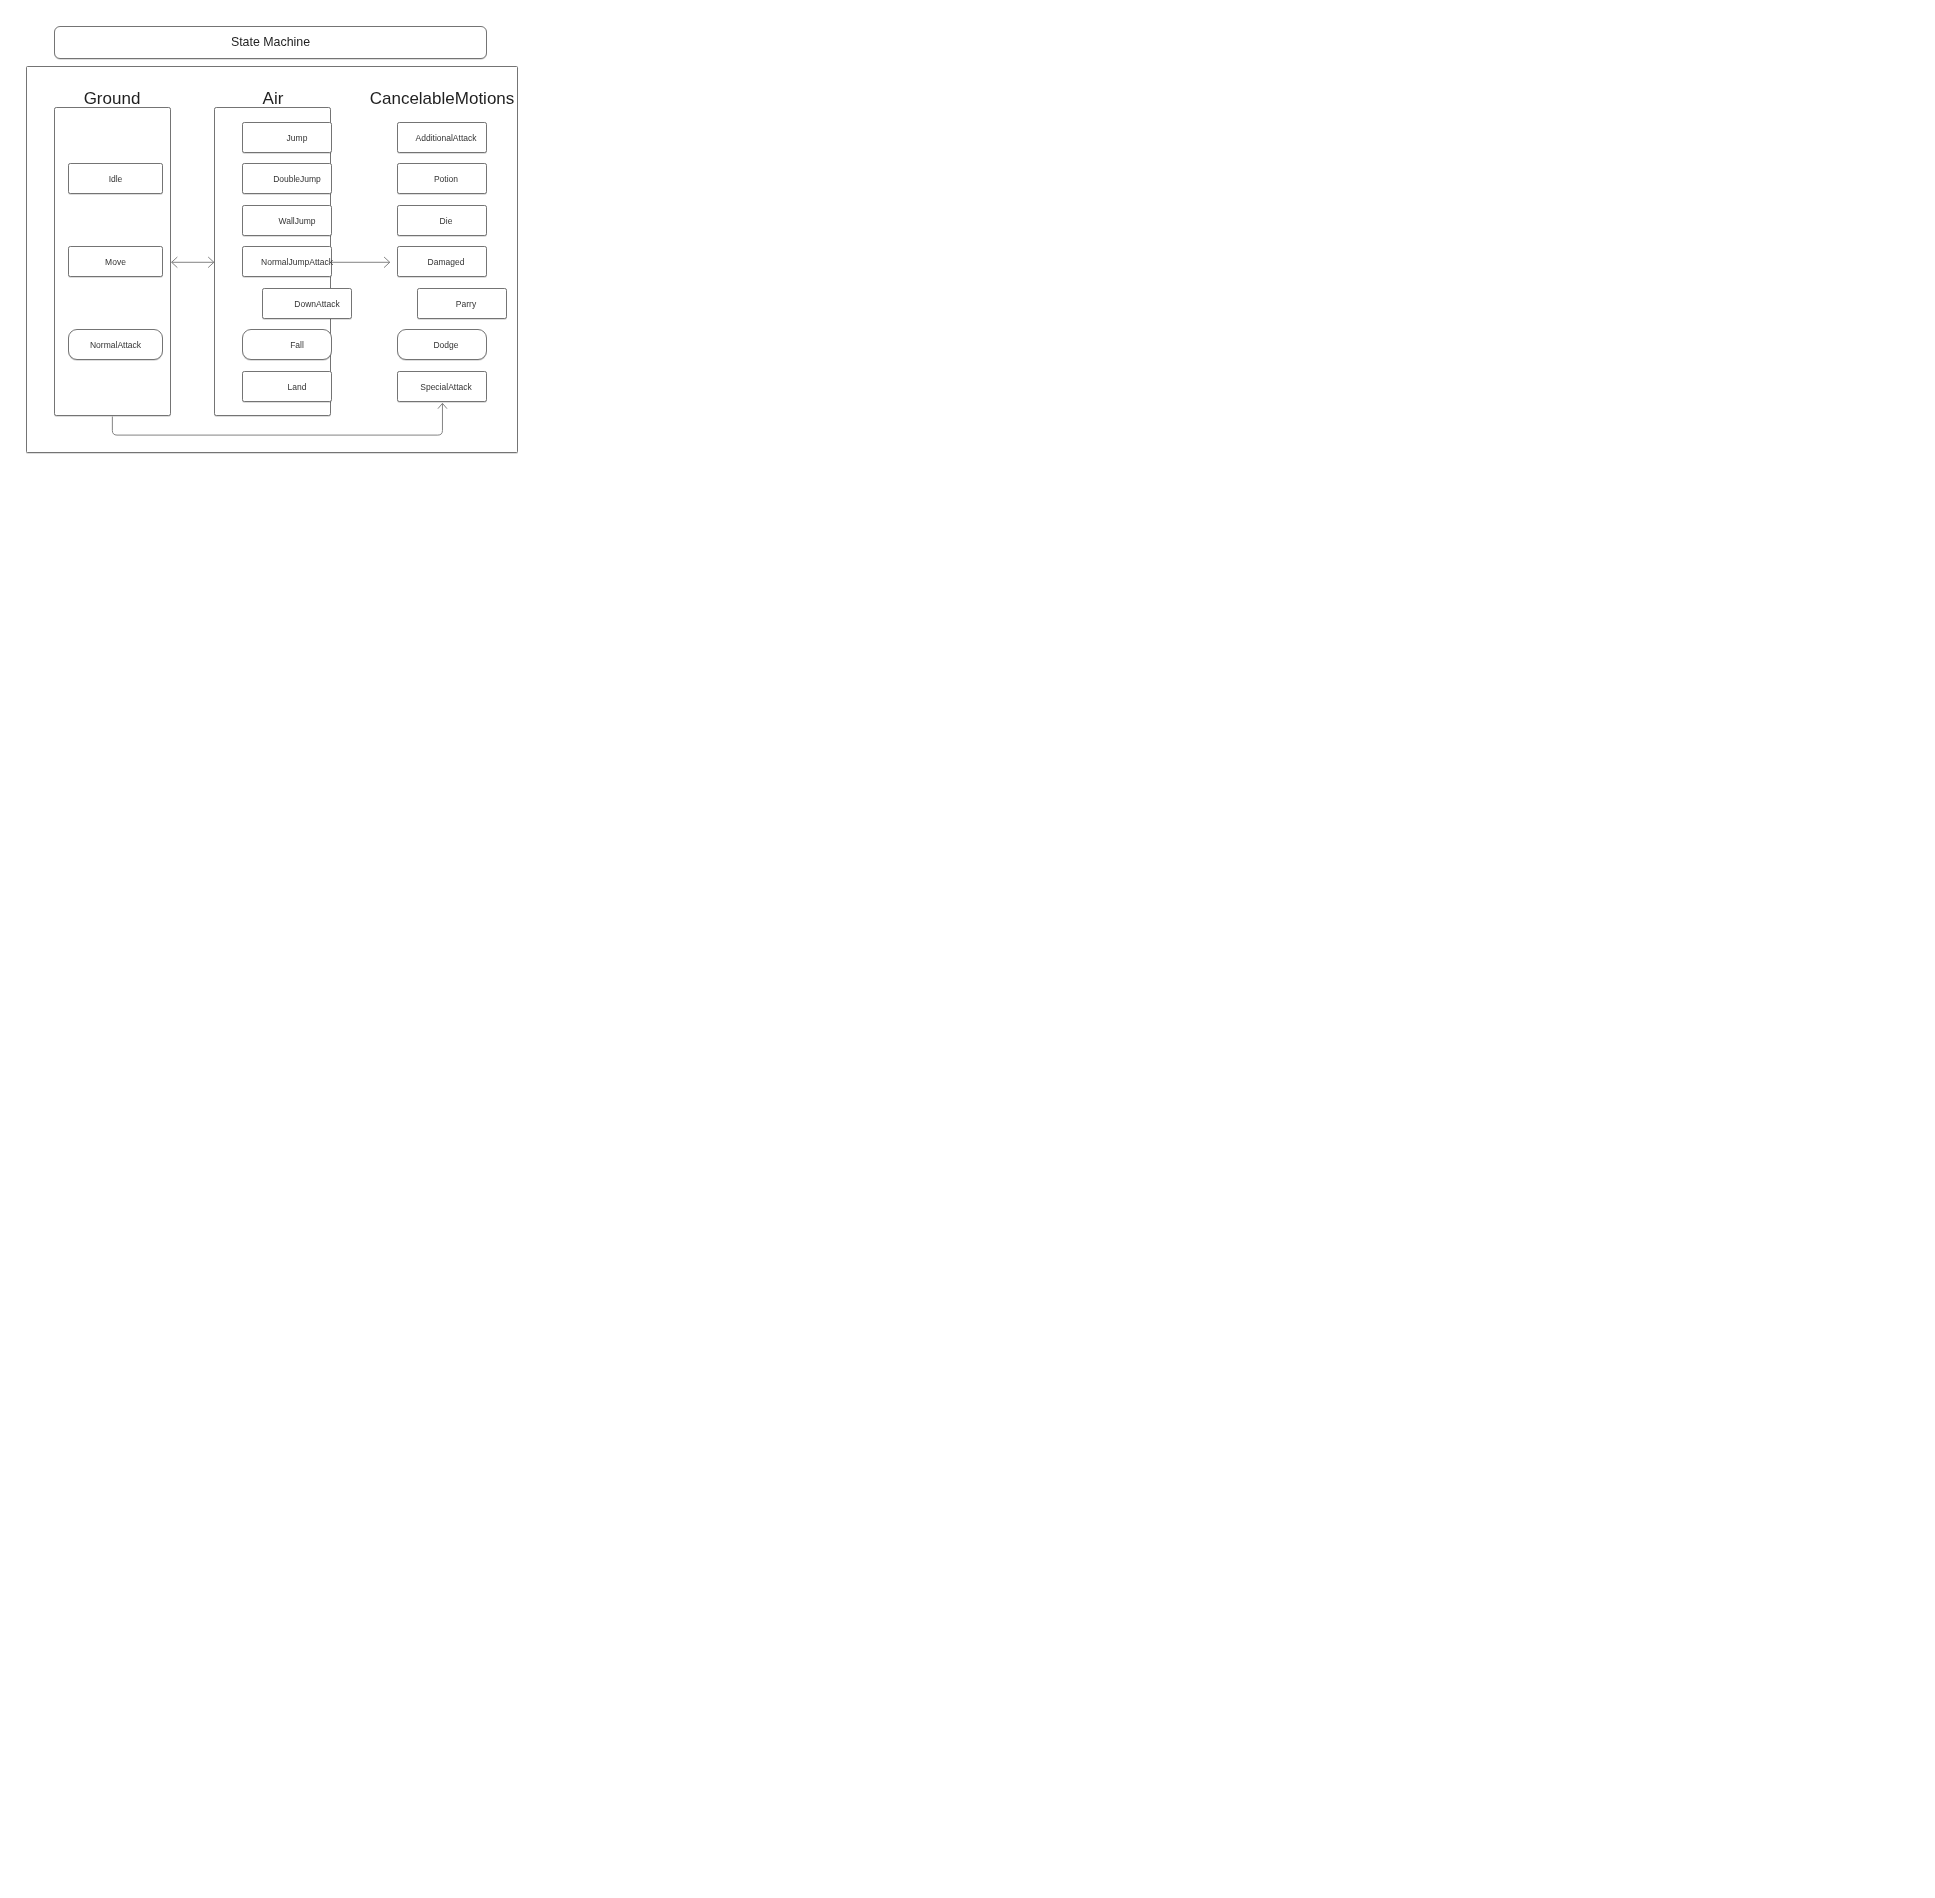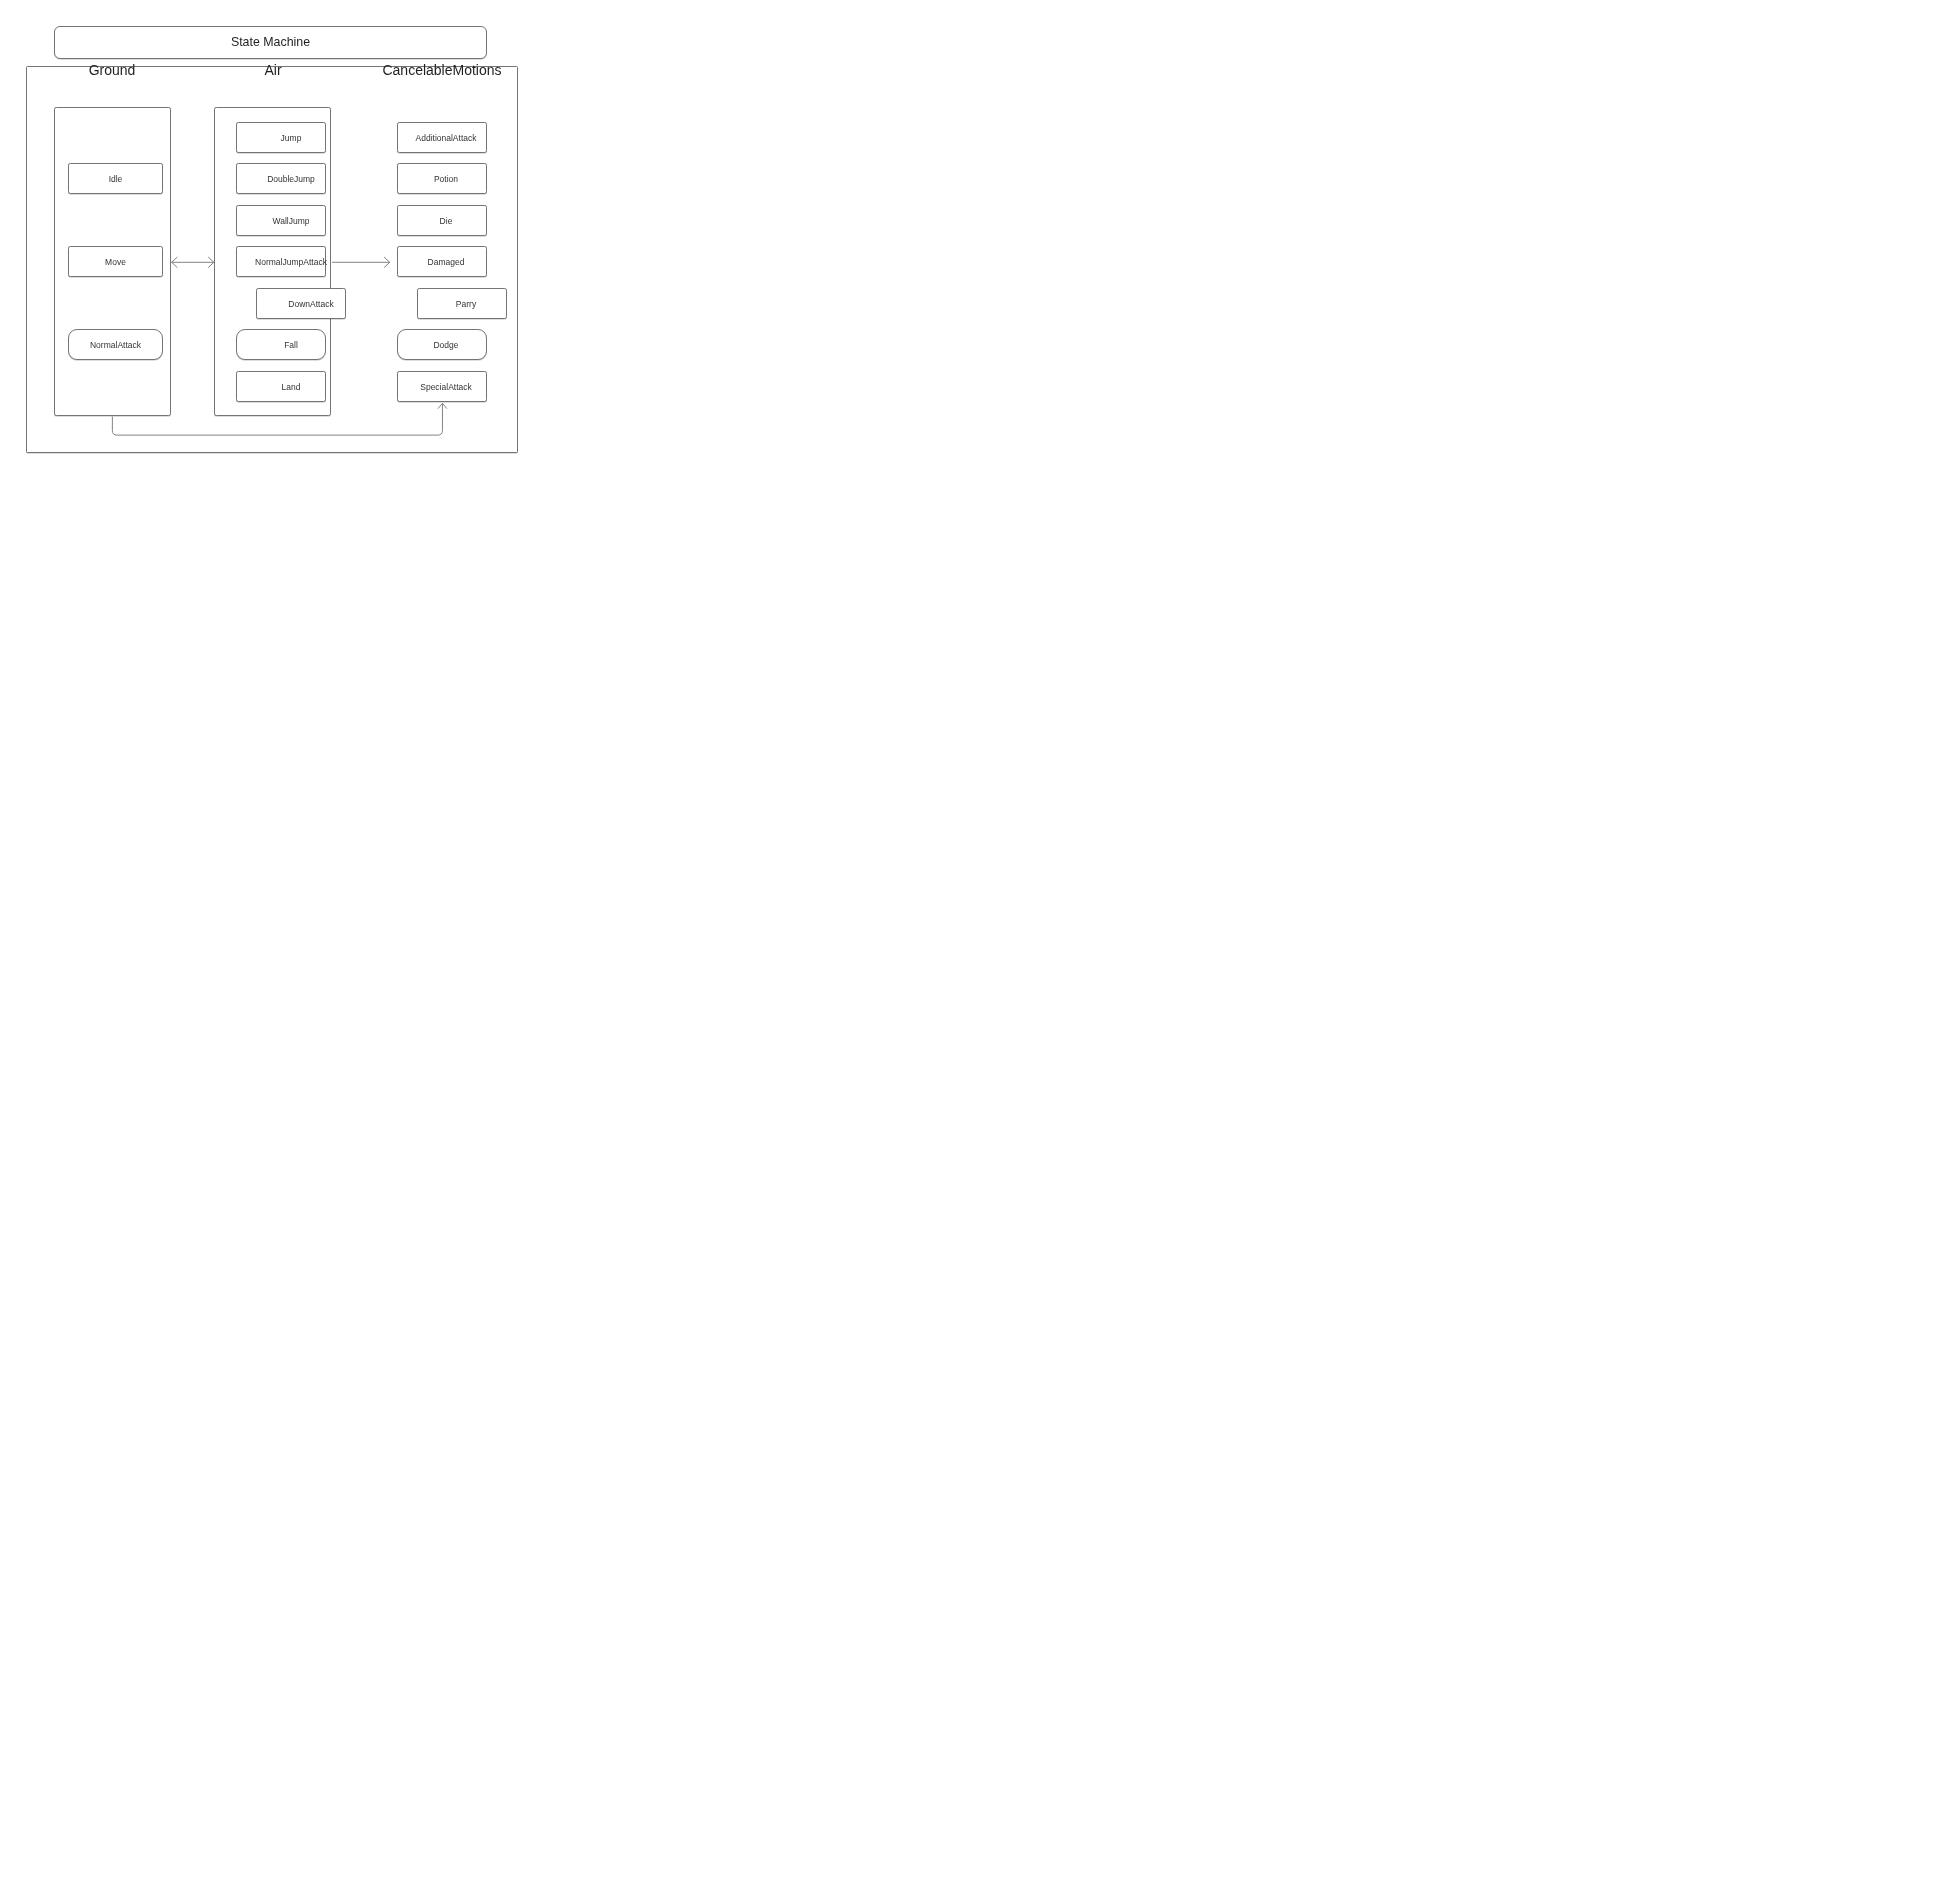--- a/index.html
+++ b/index.html
@@ -23,37 +23,37 @@
     left:54px;top:25.6px;width:433px;height:33px;border-radius:6px;
     display:flex;align-items:center;justify-content:center;
     font-size:12.4px;color:var(--title-text);
   }
   .outer-box{left:25.6px;top:66px;width:492px;height:387px;border-radius:1.5px;}
   .group-box{border-radius:2.3px;}
   .ground-box{left:54px;top:107px;width:117px;height:309px;}
   .air-box{left:214px;top:107px;width:117px;height:309px;}
 
   .hdr{
-    position:absolute;top:62px;transform:translateX(-50%);
-    font-size:14px;color:var(--title-text);white-space:nowrap;
+    position:absolute;top:89px;transform:translateX(-50%);
+    font-size:17px;color:var(--title-text);white-space:nowrap;
   }
   .hdr-ground{left:112px;}
   .hdr-air{left:273px;}
   .hdr-cancelable{left:442px;}
 
   .sb{
     position:absolute;width:90px;height:31px;
     background:var(--bg);border:0.8px solid var(--border);border-radius:2.3px;
     box-shadow:0 0.8px 0.4px rgba(0,0,0,0.18);
     display:flex;align-items:center;justify-content:center;
     font-size:8.5px;color:var(--label-text);box-sizing:border-box;
     white-space:nowrap;
   }
   .col-g{left:68px;width:95px;}
-  .col-a{left:236px;padding-left:20px;}
+  .col-a{left:242px;padding-left:20px;}
   .col-c{left:397px;padding-left:8px;}
   .r1{top:122px;}
   .r2{top:163px;}
   .r3{top:205px;}
   .r4{top:246px;}
   .r5{top:288px;margin-left:20px;}
   .r6{top:329px;border-radius:9px;}
   .r7{top:371px;}
 
   svg.arrows{position:absolute;left:0;top:0;width:537px;height:475px;pointer-events:none;}

